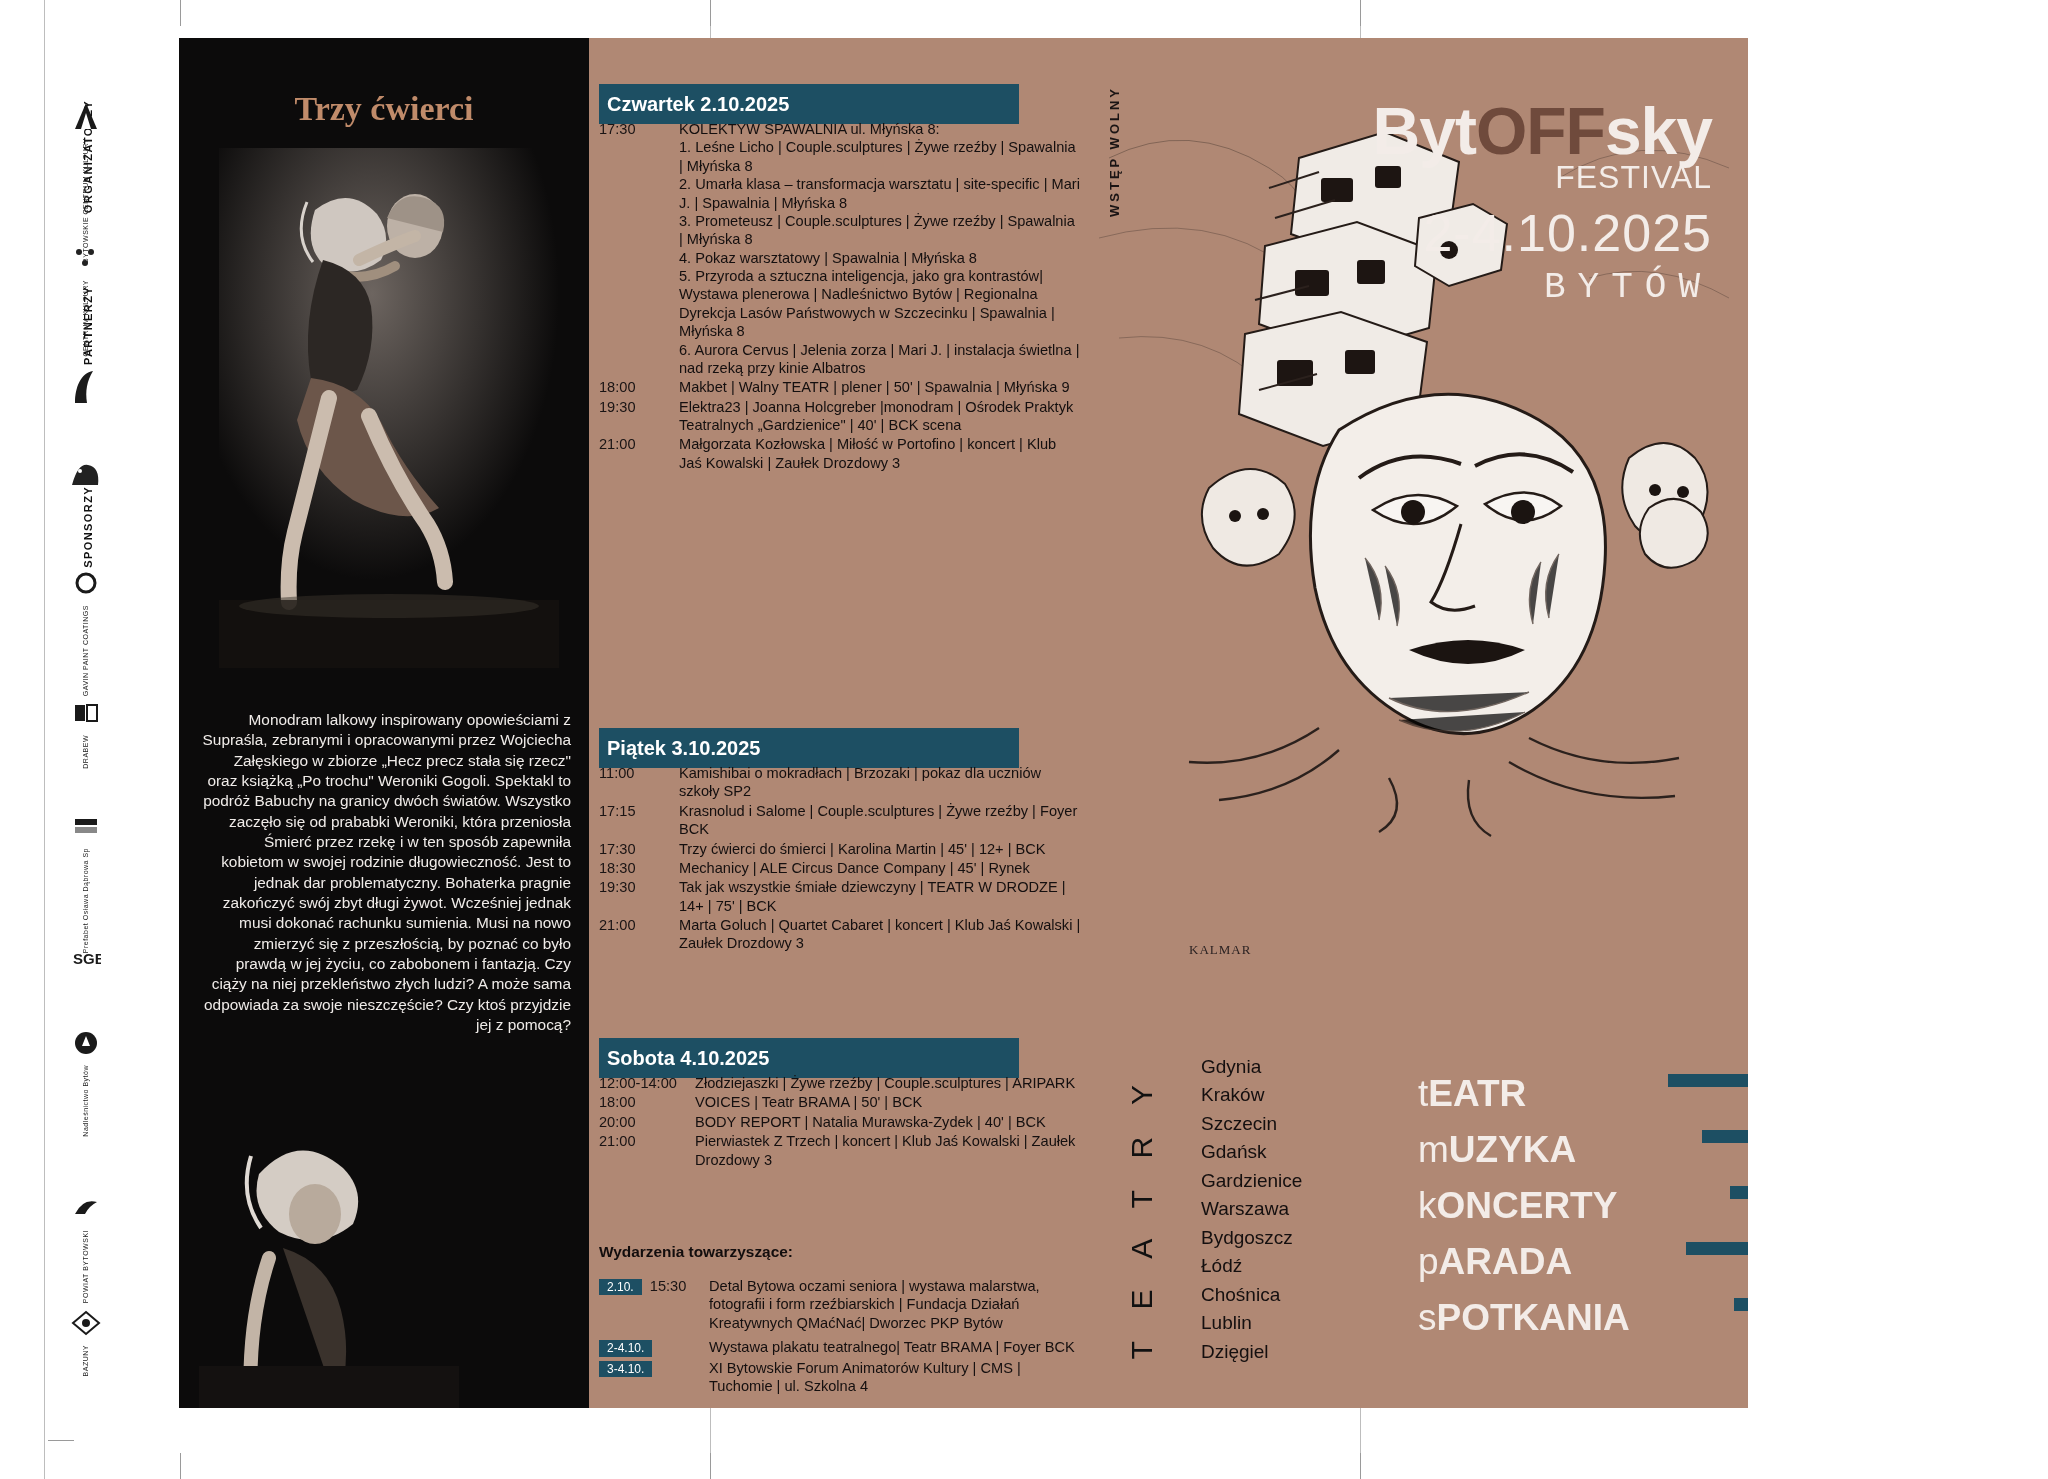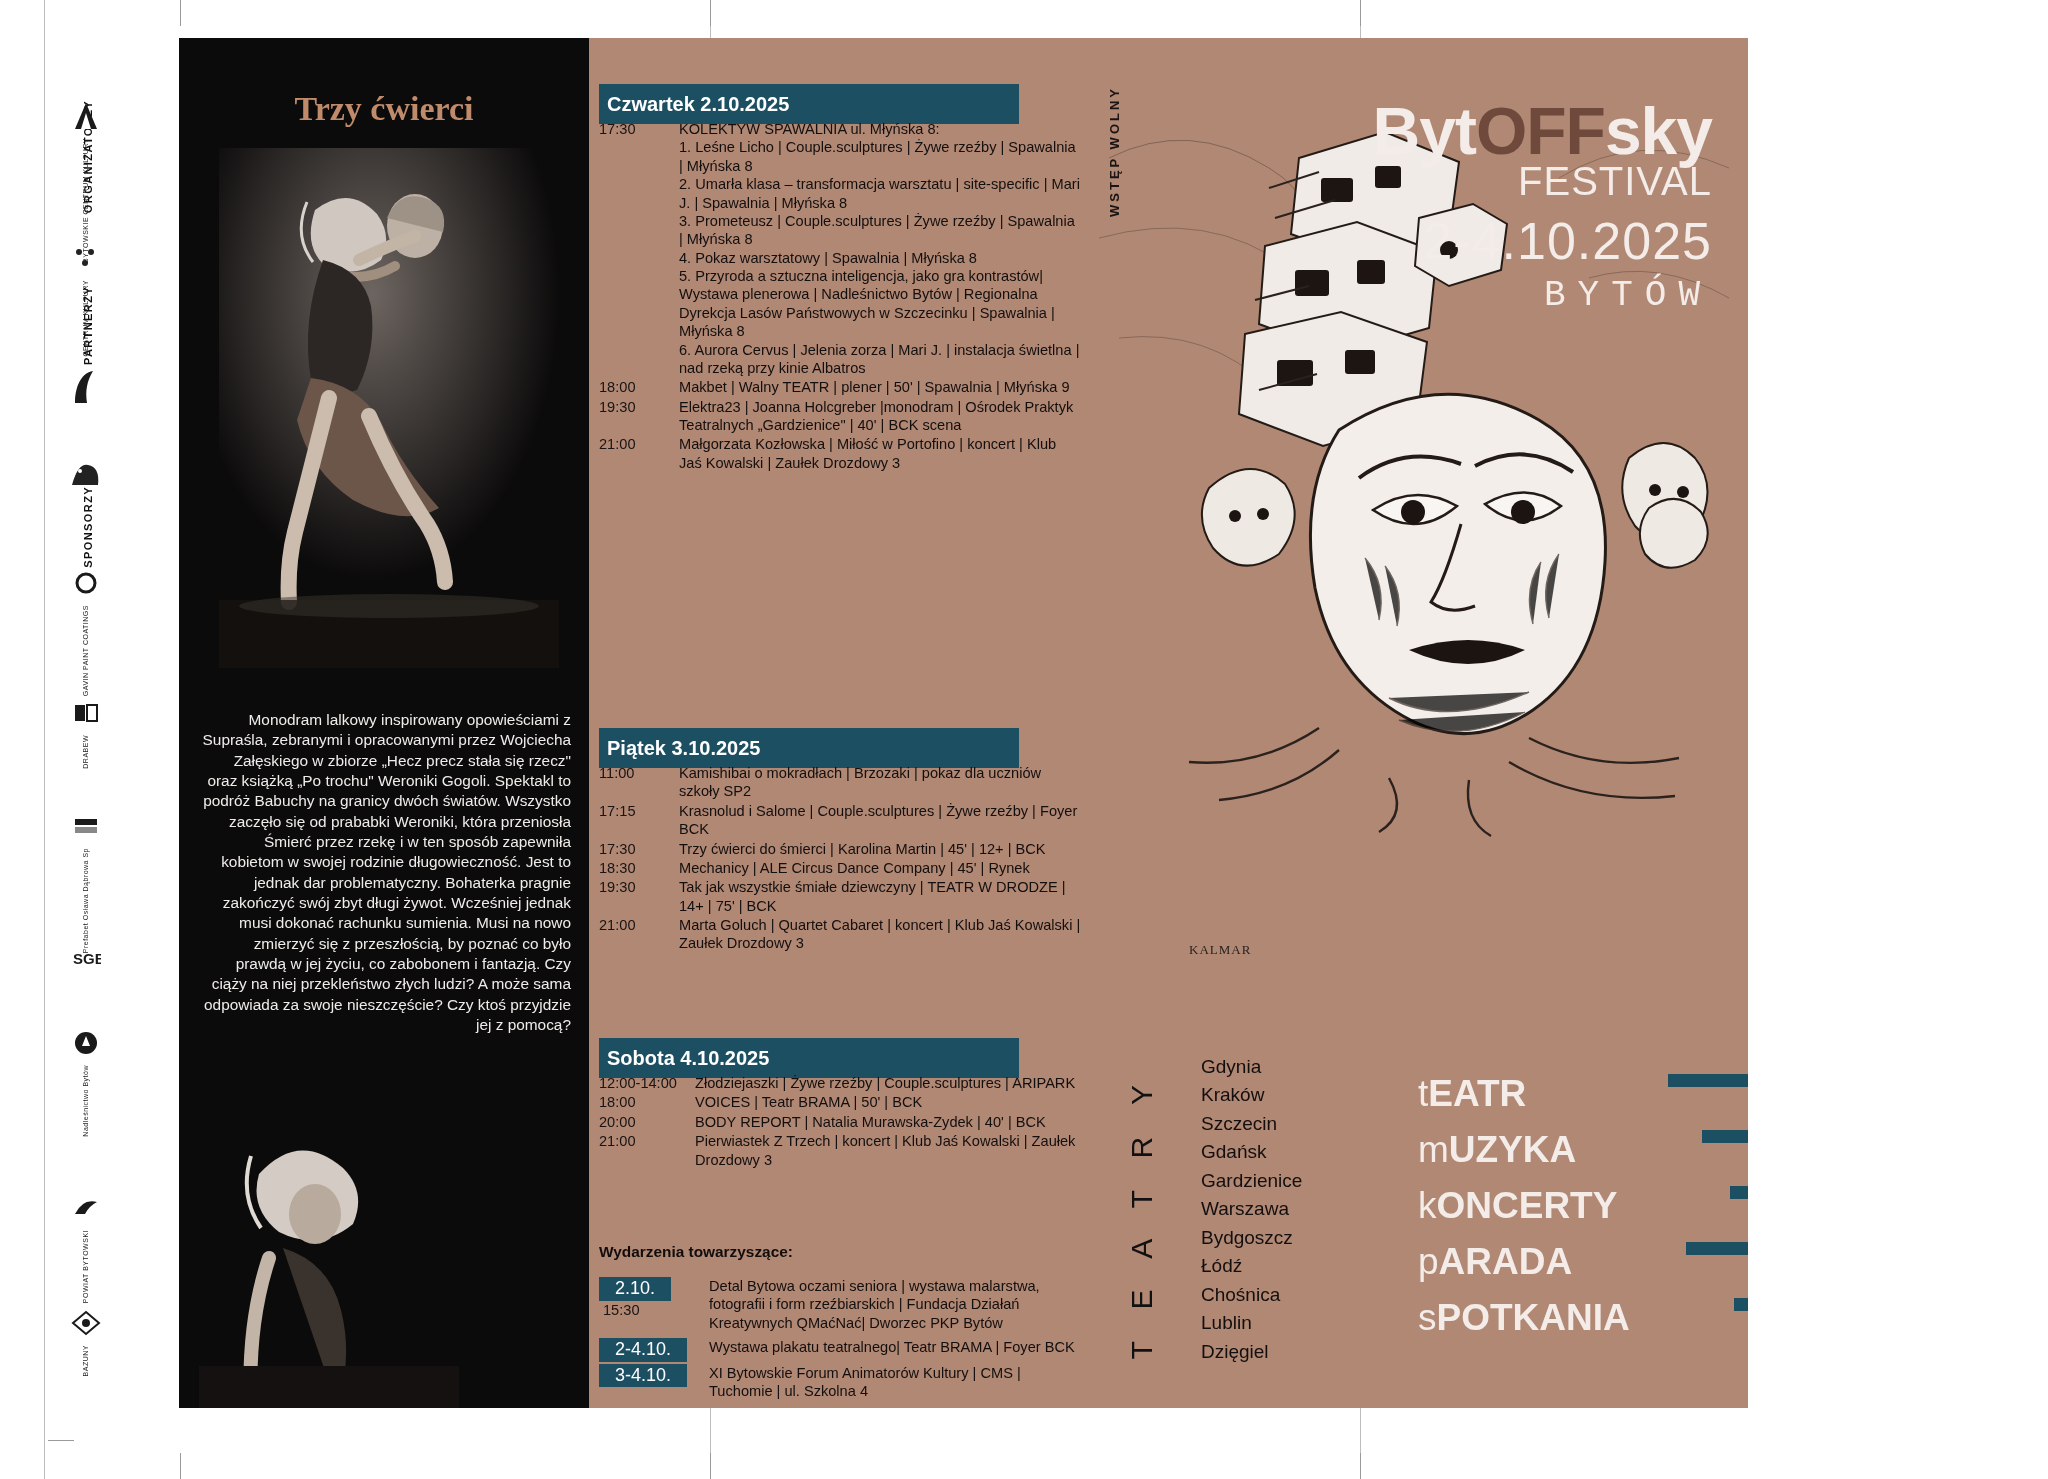--- a/index.html
+++ b/index.html
@@ -32,29 +32,29 @@
   
   .program{width:500px;height:100%;position:relative;padding:0;background:#b08874;}
   .daybar{position:absolute;height:40px;background:#1d4f63;display:flex;align-items:center;}
   .daybar span{color:#ffffff;font-size:20px;font-weight:700;padding-left:8px;}
   .rows{position:absolute;left:10px;right:8px;}
   .row{display:flex;margin-bottom:1px;}
   .time{width:80px;flex:0 0 80px;font-size:14.6px;color:#1a1414;line-height:1.26;}
   .time.wide{width:96px;flex:0 0 96px;}
   .ev{flex:1;font-size:14.6px;color:#140f0f;line-height:1.26;}
   .acc{font-size:15.4px;color:#120d0d;font-weight:600;}
-  .datetag{background:#1d4f63;color:#fff;font-size:18px;padding:1px 16px;display:inline-block;line-height:1.2;}
+  .datetag{background:#1d4f63;color:#fff;font-size:12px;padding:1px 8px;display:inline-block;line-height:1.2;}
 
   
   .artpanel{position:relative;flex:1;height:100%;background:#b08874;overflow:hidden;}
   .wstep{position:absolute;left:18px;top:48px;writing-mode:vertical-rl;transform:rotate(180deg);font-size:13px;letter-spacing:3px;font-weight:700;color:#1a1414;}
   .logo-byt{position:absolute;right:36px;top:62px;text-align:right;}
   .logo-byt .l1{font-size:66px;font-weight:700;color:#f3ece8;letter-spacing:-1px;line-height:.95;}
   .logo-byt .l1 .b{color:#6f4a3c;}
-  .logo-byt .l2{font-size:40px;color:#f3ece8;letter-spacing:1px;line-height:1;margin-top:-2px;}
+  .logo-byt .l2{font-size:32px;color:#f3ece8;letter-spacing:1px;line-height:1;margin-top:-2px;}
   .logo-byt .l3{font-size:52px;color:#f3ece8;letter-spacing:1px;margin-top:10px;}
   .logo-byt .l4{font-size:36px;color:#f3ece8;letter-spacing:12px;margin-top:4px;font-family:Liberation Mono, monospace;}
   .kalmar{position:absolute;left:100px;bottom:450px;font-size:13px;color:#2b2222;letter-spacing:1px;font-family:"Liberation Serif",serif;}
 
   .teatry{position:absolute;left:36px;bottom:48px;writing-mode:vertical-rl;transform:rotate(180deg);font-size:30px;letter-spacing:12px;color:#111;font-weight:400;}
   .cities{position:absolute;left:112px;bottom:42px;font-size:19px;color:#140f0f;line-height:1.5;}
 
   .cats{position:absolute;right:0;bottom:62px;width:330px;}
   .cat{position:relative;height:56px;display:flex;align-items:center;}
   .cat .txt{font-size:37px;color:#f3ece8;font-weight:400;letter-spacing:0px;position:relative;z-index:2;}

